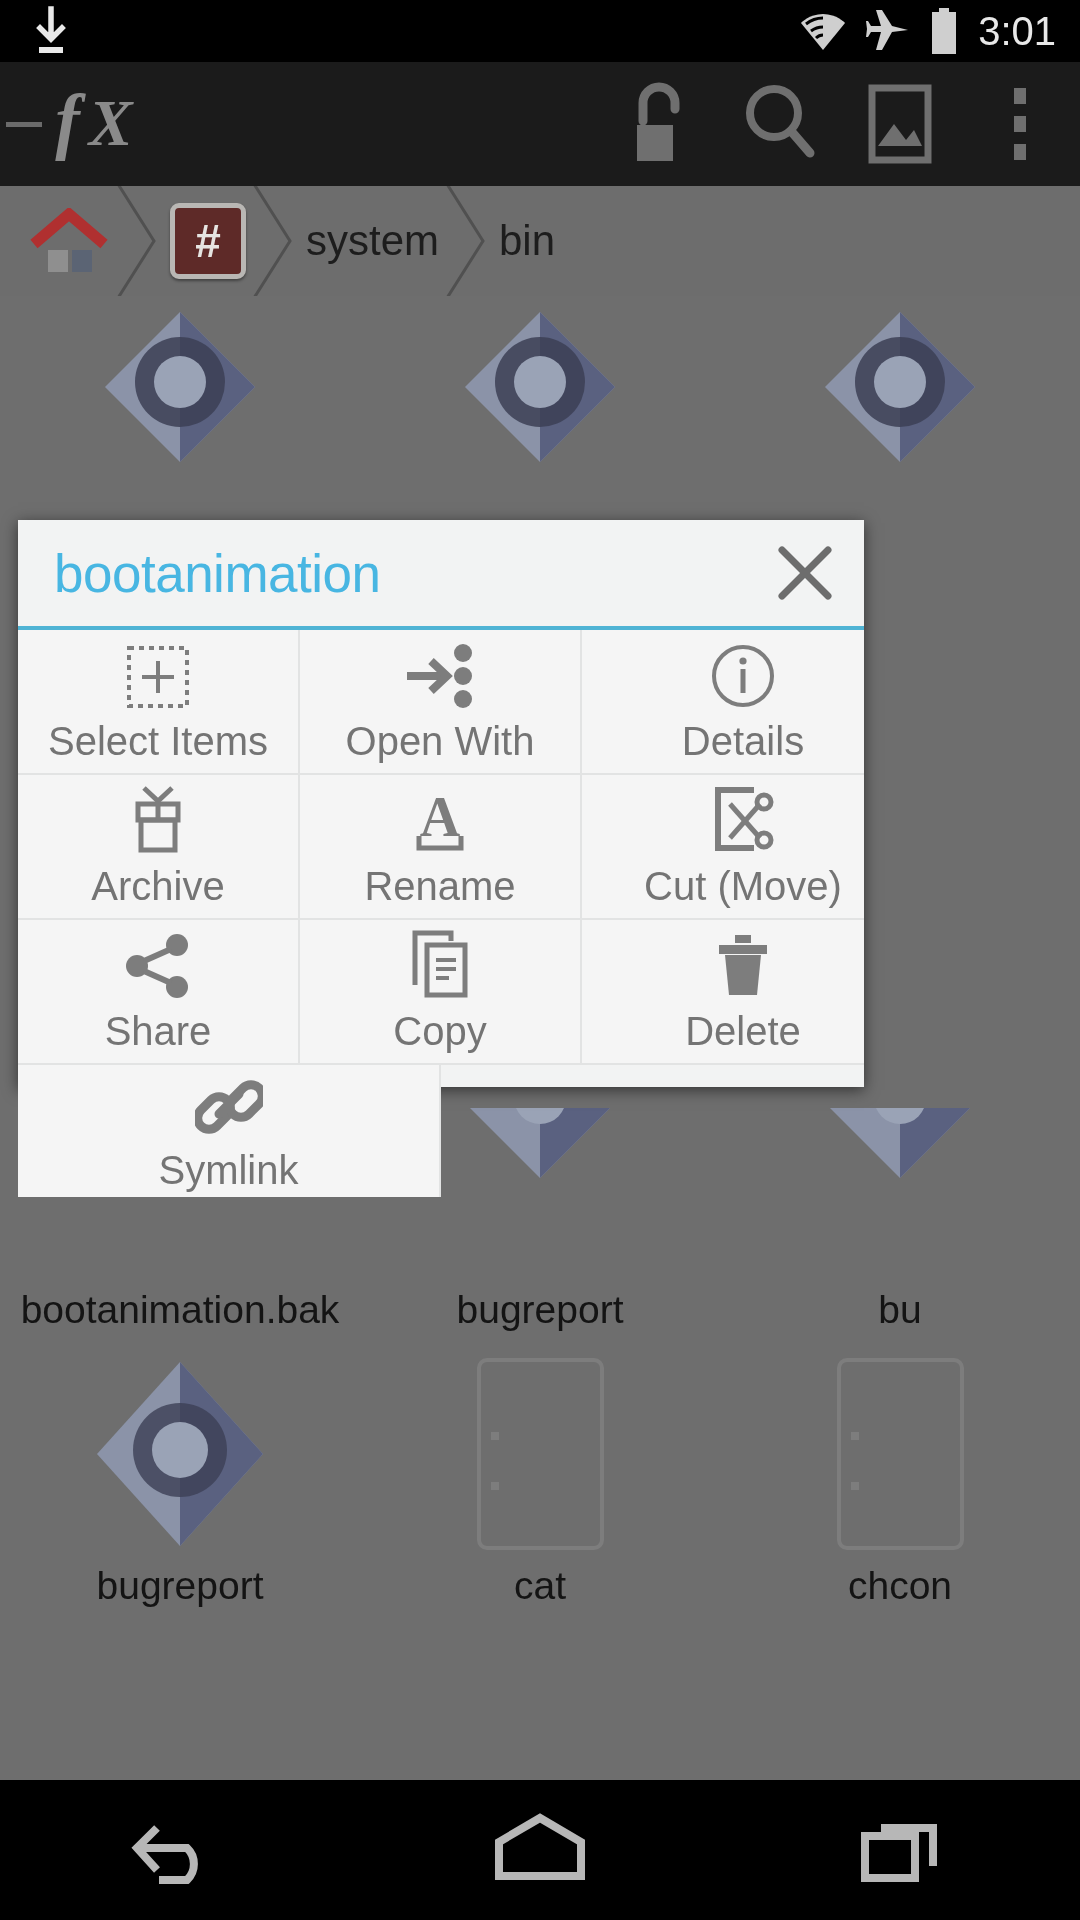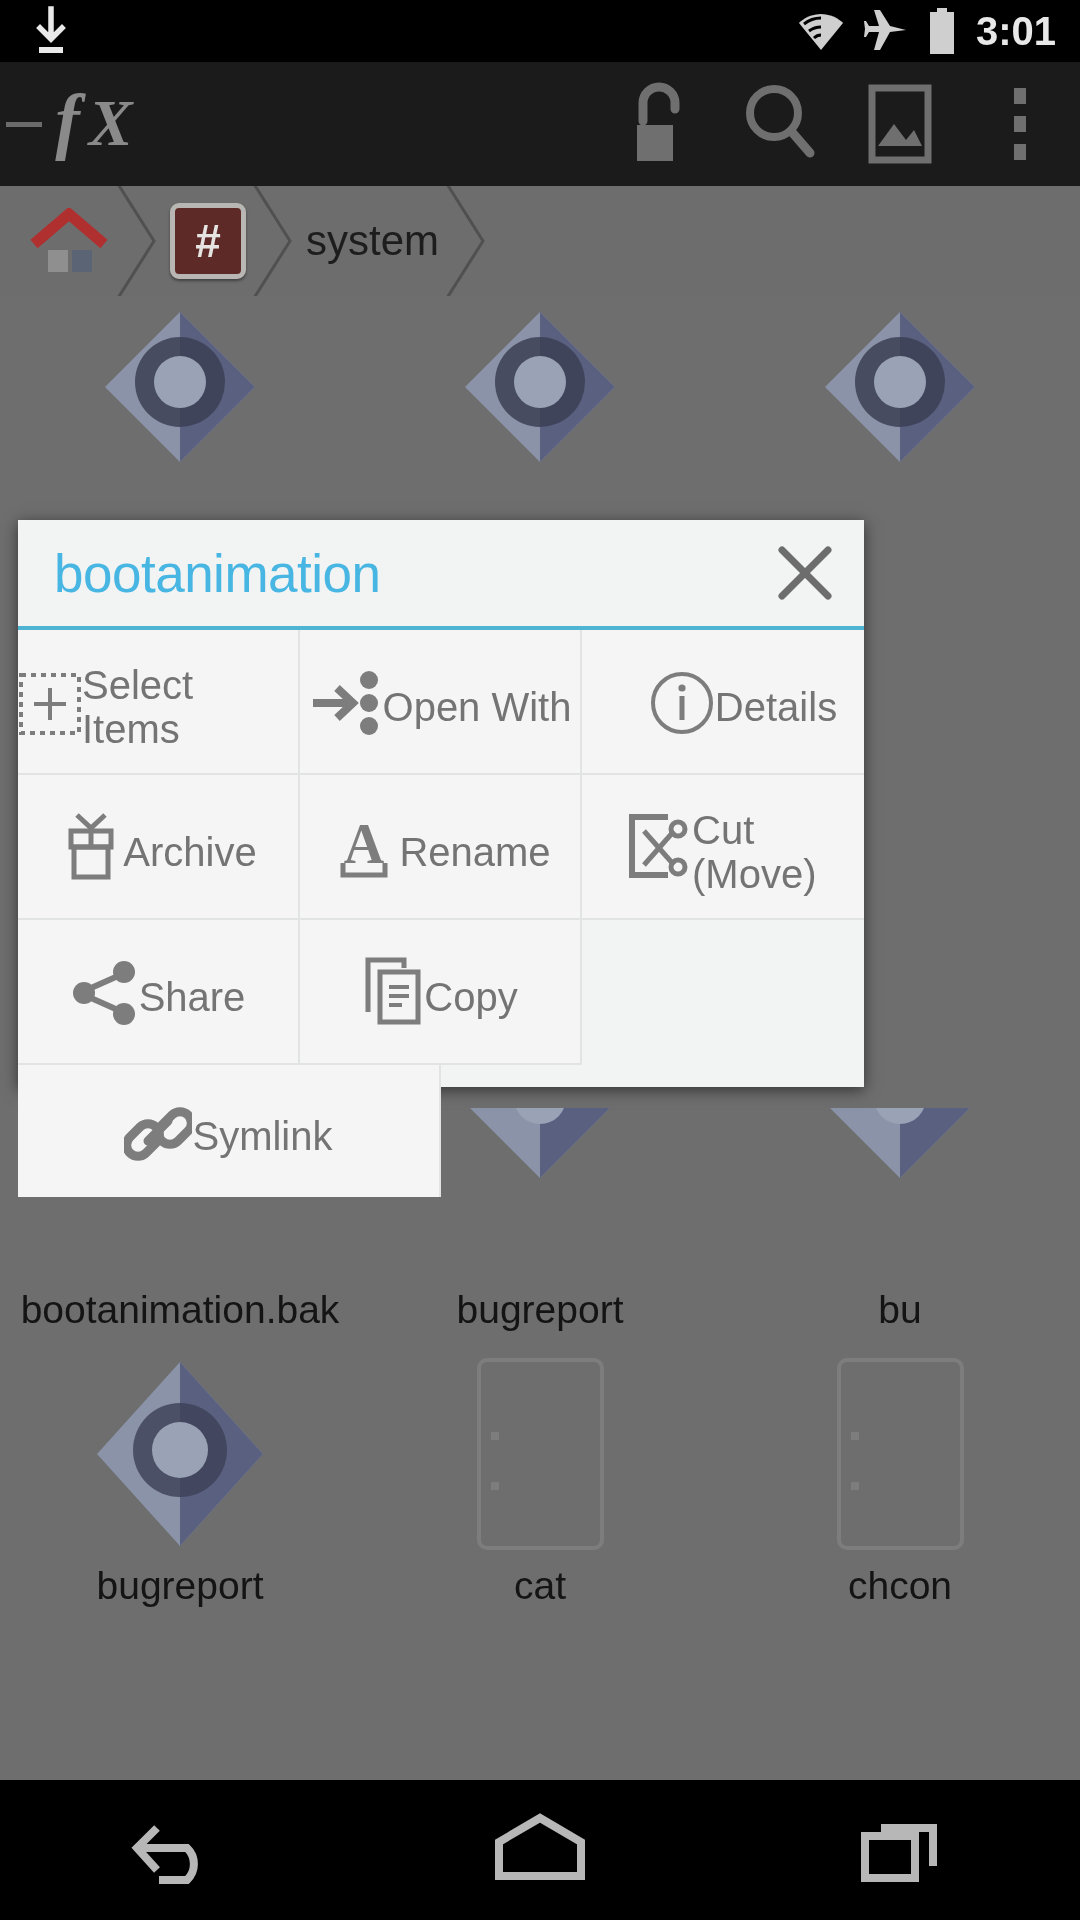--- a/index.html
+++ b/index.html
@@ -13,21 +13,21 @@
     position: relative;
     width: 1080px; height: 1920px;
     background: #6e6e6e;
     overflow: hidden;
   }
 
   
   #statusbar {
     position: absolute; left: 0; top: 0; width: 1080px; height: 62px;
     background: #000;
-    display: flex; align-items: center; font-weight: bold;
+    display: flex; align-items: center;
   }
   #statusbar .left { padding-left: 26px; display: flex; align-items: center; }
   #statusbar .right {
     margin-left: auto; padding-right: 24px;
     display: flex; align-items: center; gap: 20px;
   }
   .clock {
     color: #e8e8e8; font-size: 40px; letter-spacing: 0px;
     font-family: "Liberation Sans", sans-serif;
     line-height: 62px;
@@ -122,21 +122,21 @@
     letter-spacing: -0.5px;
   }
   #dialog-close {
     margin-left: auto; width: 118px; height: 110px;
     display: flex; align-items: center; justify-content: center;
   }
 
   .menu-grid { display: flex; flex-wrap: wrap; }
   .menu-cell {
     width: 282px; height: 145px;
-    display: flex; flex-direction: row;
+    display: flex; flex-direction: column;
     align-items: center; justify-content: center;
     border-right: 2px solid #e2e3e3;
     border-bottom: 2px solid #e2e3e3;
     background: #f5f5f5;
   }
   .menu-cell:nth-child(3n) { border-right: none; padding-left: 40px; }
   .menu-cell .mi { height: 68px; display: flex; align-items: flex-end; justify-content: center; }
   .menu-cell .ml {
     margin-top: 10px; color: #747474; font-size: 40px; font-weight: 300;
     font-family: "Liberation Sans", sans-serif; line-height: 44px;
@@ -258,20 +258,23 @@
       </span>
     </div>
     <div class="crumb">
       <span>system</span>
       <span class="chev">
         <svg width="52" height="110" viewBox="0 0 52 110">
             <path d="M8 -2 L44 55 L8 112" stroke="#505050" stroke-width="3" fill="none"></path>
           </svg>
       </span>
     </div>
+    <div class="crumb">
+      <span>bin</span>
+    </div>
   </div>
 
   <div id="filegrid">
 
     <div class="frow">
       <div class="fcell">
         <span class="gear-ico">
           <svg viewBox="0 0 170 170" width="170" height="170">
             <path d="M85 10 L160 85 L85 160 L10 85 Z" fill="#8b93a8"></path>
             <path d="M85 10 L160 85 L85 160 Z" fill="#5a6180"></path>
@@ -478,20 +481,30 @@
             <path d="M6 56 L6 4 L42 4 L42 12" stroke="#7d7d7d" stroke-width="5" fill="none"></path>
             <rect x="18" y="16" width="38" height="50" fill="none" stroke="#7d7d7d" stroke-width="5"></rect>
             <line x1="27" y1="31" x2="47" y2="31" stroke="#7d7d7d" stroke-width="4"></line>
             <line x1="27" y1="40" x2="47" y2="40" stroke="#7d7d7d" stroke-width="4"></line>
             <line x1="27" y1="49" x2="40" y2="49" stroke="#7d7d7d" stroke-width="4"></line>
           </svg>
         </span>
         <span class="ml">Copy</span>
       </div>
 
+      <div class="menu-cell">
+        <span class="mi">
+          <svg width="60" height="66" viewBox="0 0 60 66">
+            <rect x="22" y="2" width="16" height="8" fill="#7d7d7d"></rect>
+            <rect x="6" y="12" width="48" height="9" fill="#7d7d7d"></rect>
+            <path d="M12 22 L16 62 L44 62 L48 22 Z" fill="#7d7d7d"></path>
+          </svg>
+        </span>
+        <span class="ml">Delete</span>
+      </div>
 
       <div class="menu-row-last" style="display:flex;width:100%">
         <div class="menu-cell wide">
           <span class="mi">
             <svg width="68" height="66" viewBox="0 0 68 66">
               <path d="M26 42 L16 52 a11 11 0 0 1 -16 -16 L10 26 a11 11 0 0 1 16 16" transform="translate(6,2)" fill="none" stroke="#7d7d7d" stroke-width="9" stroke-linecap="round"></path>
               <path d="M42 24 L52 14 a11 11 0 0 1 16 16 L58 40 a11 11 0 0 1 -16 -16" transform="translate(-4,2)" fill="none" stroke="#7d7d7d" stroke-width="9" stroke-linecap="round"></path>
               <line x1="24" y1="42" x2="44" y2="22" stroke="#7d7d7d" stroke-width="9" stroke-linecap="round"></line>
             </svg>
           </span>

